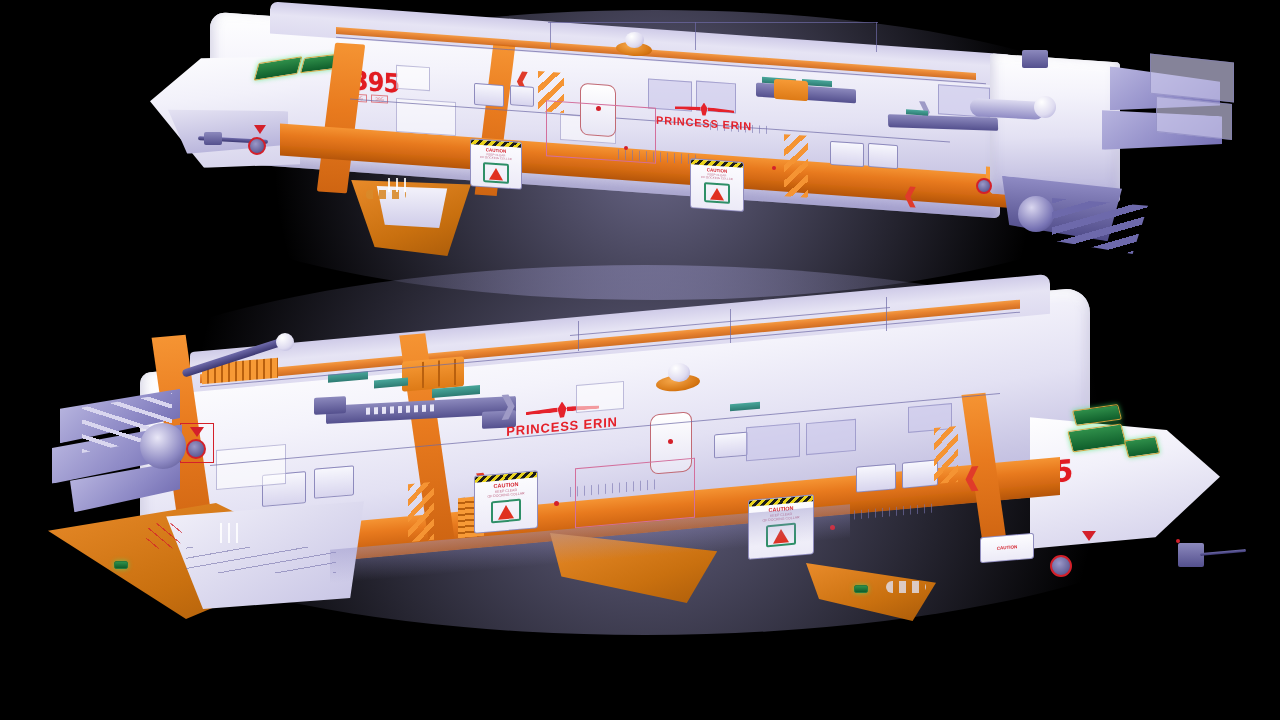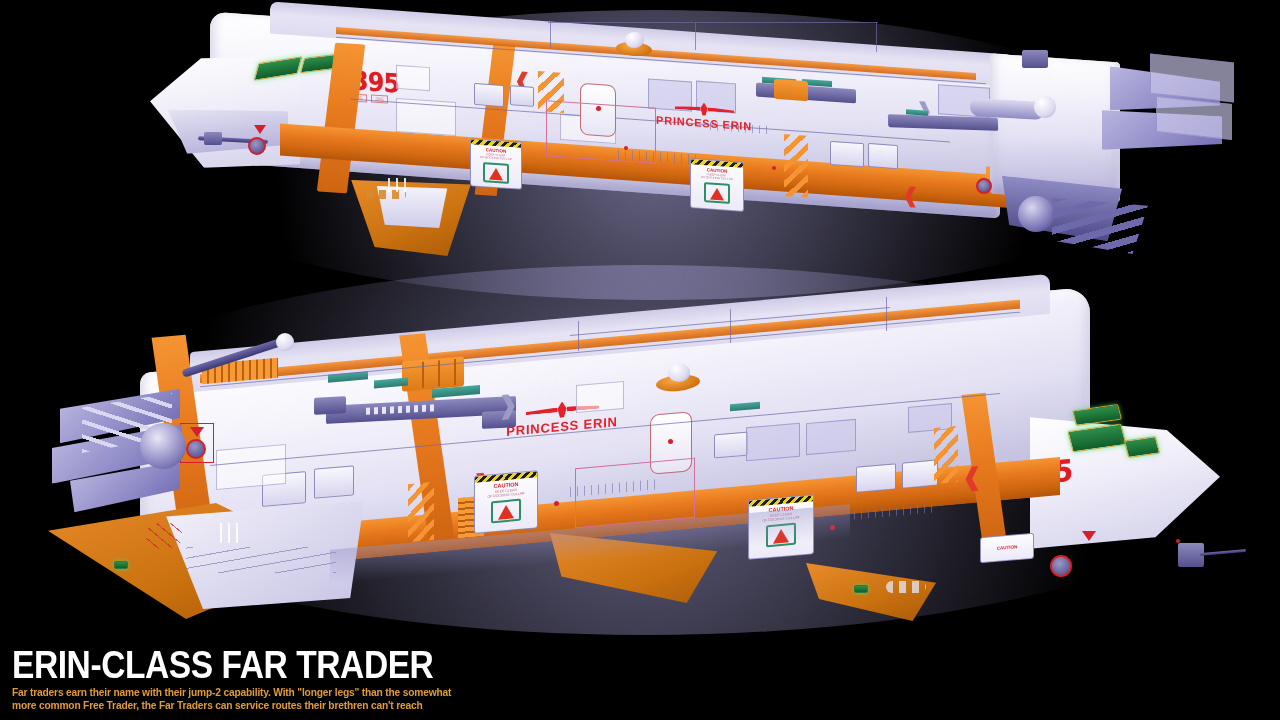--- a/index.html
+++ b/index.html
@@ -605,18 +605,14 @@
     <div class="greenwin" style="left:824px;top:310px;width:14px;height:8px;border-radius:2px;border-color:#2a7a3c;"></div>
     <div style="position:absolute;left:856px;top:306px;width:40px;height:12px;
                 background:repeating-linear-gradient(90deg,#e0e0f0 0 7px,transparent 7px 13px);
                 border-radius:6px;opacity:.8;"></div>
 
     <div style="position:absolute;left:300px;top:252px;width:520px;height:34px;
                 background:linear-gradient(180deg,rgba(150,145,200,.45),rgba(0,0,0,0));
                 transform:skewY(-5deg);"></div>
   </div>
 
-  <div id="caption">
-    <div id="title">ERIN-CLASS FAR TRADER</div>
-    <div id="subtitle">Far traders earn their name with their jump-2 capability.  With "longer legs"  than the somewhat more common Free Trader, the Far Traders can service routes their brethren can't reach</div>
-  </div>
 
 </div>
 
 </body></html>

